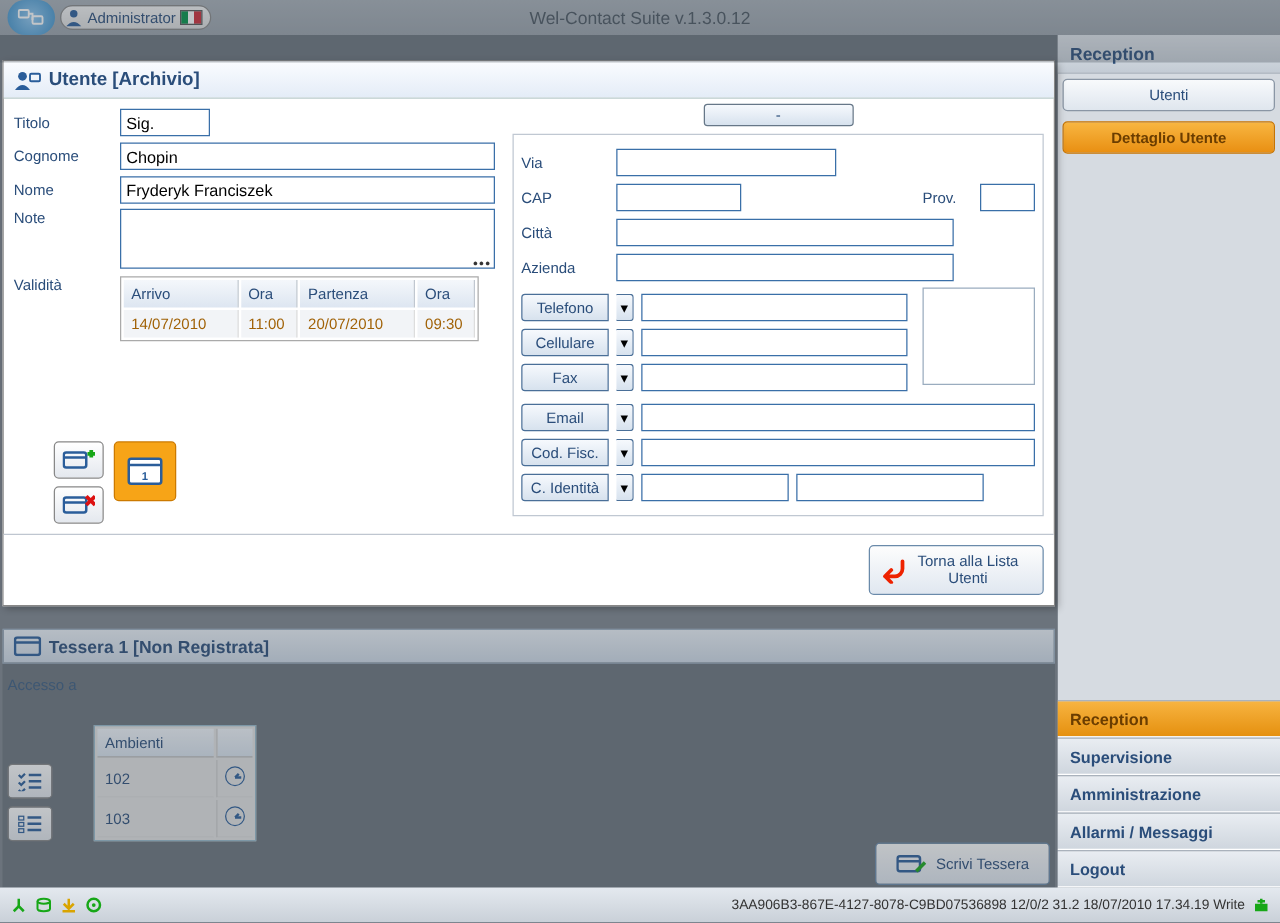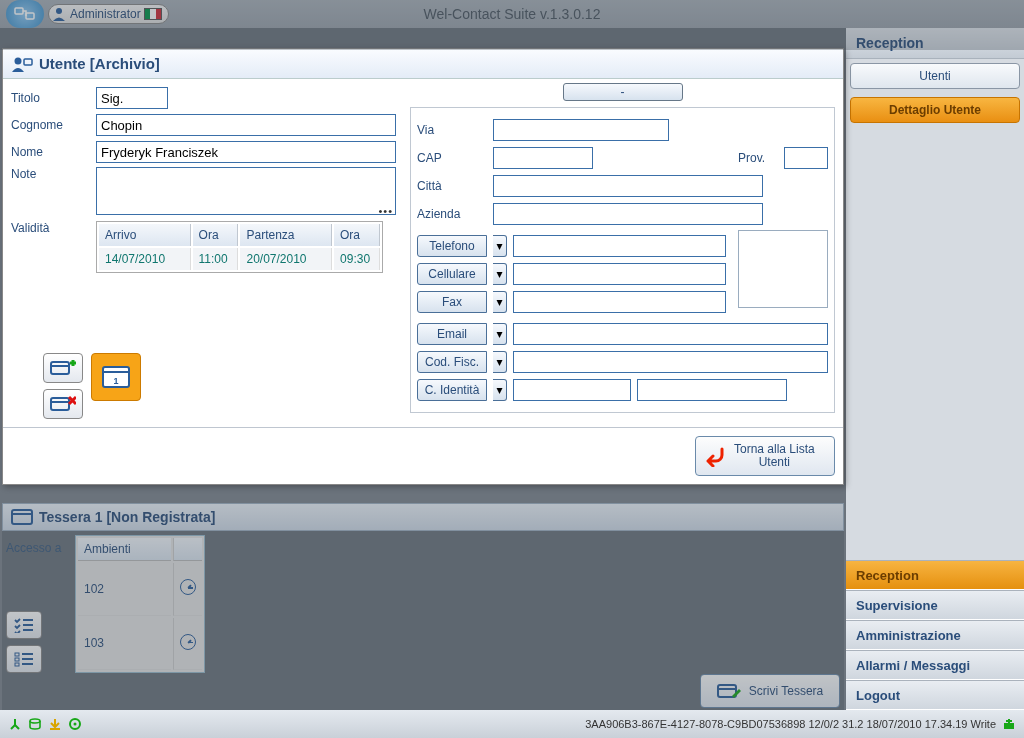--- a/index.html
+++ b/index.html
@@ -27,21 +27,21 @@
   .form-row { display:flex; align-items:center; margin:3px 0; min-height:24px;}
   .form-row .lbl { width:85px; color:#2a4d7a; font-size:12px;}
   .form-row input, .form-row .field { flex:1; border:1px solid #3a6fa8; height:22px; padding:2px 4px; font-size:13px;}
   .field-sm { width:72px !important; flex:none !important;}
   .multiline { height:48px !important; resize:none; position:relative;}
   .multiline-wrap { flex:1; position:relative;}
   .multiline-dots { position:absolute; right:3px; bottom:1px; color:#333; font-size:11px; letter-spacing:1px;}
   
   .validity-table { width:287px; border:1px solid #aaa;}
   .validity-table th { background:linear-gradient(#f4f7fb,#dde6f1); color:#2a4d7a; font-weight:normal; font-size:12px; text-align:left; padding:4px 6px; border-right:1px solid #c0c7d0;}
-  .validity-table td { padding:4px 6px; background:#f2f4f7; border-right:1px solid #ddd; color:#0f766e;}
+  .validity-table td { padding:4px 6px; background:#f2f4f7; border-right:1px solid #ddd; color:#a16207;}
   
   .card-buttons { display:flex; gap:8px; margin-top:80px; padding-left:32px;}
   .card-btn-col { display:flex; flex-direction:column; gap:6px;}
   .sq-btn { width:40px; height:30px; border:1px solid #888; background:linear-gradient(#fff,#e4e8ee); border-radius:4px; display:flex; align-items:center; justify-content:center; cursor:pointer;}
   .card-selected { width:50px; height:48px; background:#f7a417; border:1px solid #cc7a00; border-radius:4px; display:flex; align-items:center; justify-content:center;}
   .card-selected-inner { width:28px; height:22px; border:2px solid #2a5d9a; border-radius:3px; background:#fff; display:flex; align-items:flex-end; justify-content:center; font-size:9px; color:#2a5d9a; font-weight:bold; position:relative;}
   .card-selected-inner::before{ content:""; position:absolute; top:3px; left:0; right:0; height:2px; background:#2a5d9a;}
   
   .col-right { flex:1; padding-left:4px;}
   .dash-btn { width:120px; height:18px; margin:0 auto 6px auto; border:1px solid #678; background:linear-gradient(#f6f9fd,#d7e2ee); color:#2a4d7a; display:flex; align-items:center; justify-content:center; border-radius:3px; font-size:12px;}
@@ -284,21 +284,21 @@
 
     <div class="tessera-panel">
       <div class="tessera-header">
         <svg width="22" height="16" viewBox="0 0 22 16">
             <rect x="1" y="1" width="20" height="14" rx="2" fill="none" stroke="#2a5d9a" stroke-width="2"></rect>
             <line x1="1" y1="5" x2="21" y2="5" stroke="#2a5d9a" stroke-width="2"></line>
           </svg>
         <span>Tessera 1 [Non Registrata]</span>
       </div>
       <div class="tessera-body">
-        <div style="display:flex; gap:4px;">
+        <div style="display:flex; gap:4px;align-items:flex-end;">
           <div style="display:flex; flex-direction:column;">
             <span class="accesso-lbl">Accesso a</span>
             <div class="accesso-icons">
               <div class="acc-btn">
                 <svg width="22" height="16" viewBox="0 0 22 16">
                     <path d="M2 3 l2 2 l3-3 M2 9 l2 2 l3-3 M2 15 l2 2 l3-3" fill="none" stroke="#2a5d9a" stroke-width="1.8"></path>
                     <line x1="10" y1="3" x2="20" y2="3" stroke="#2a5d9a" stroke-width="2"></line>
                     <line x1="10" y1="8" x2="20" y2="8" stroke="#2a5d9a" stroke-width="2"></line>
                     <line x1="10" y1="13" x2="20" y2="13" stroke="#2a5d9a" stroke-width="2"></line>
                   </svg>

